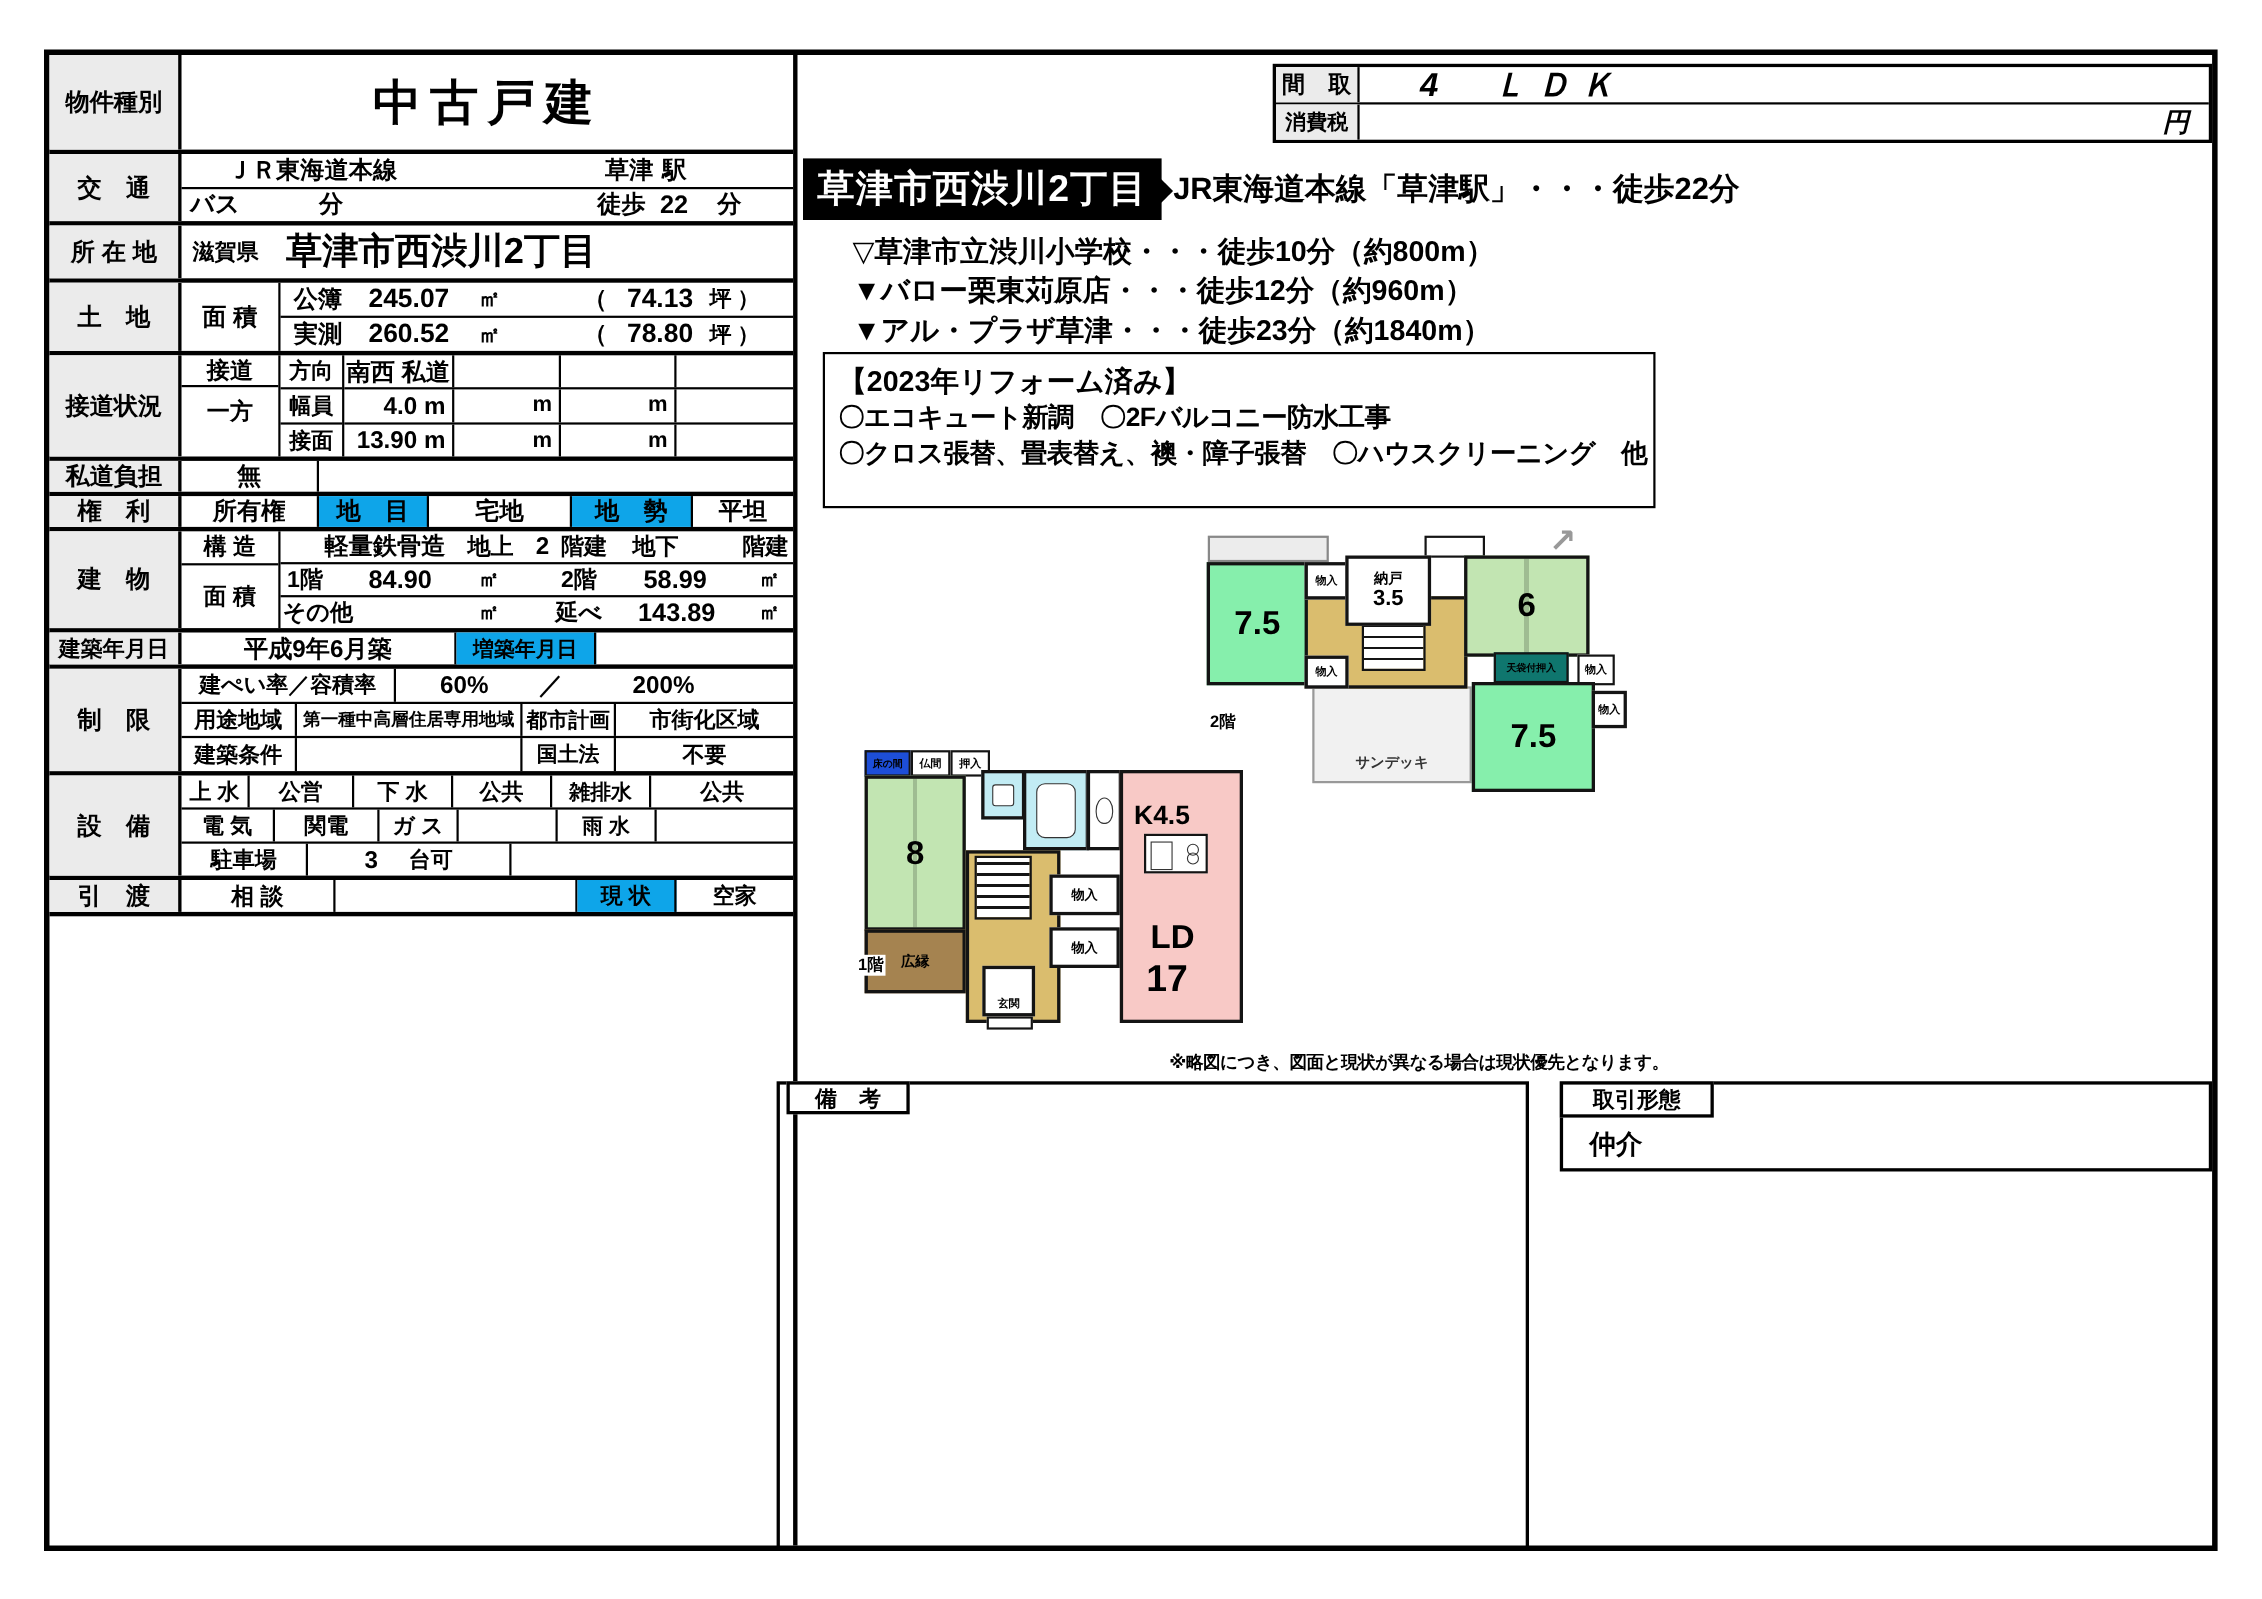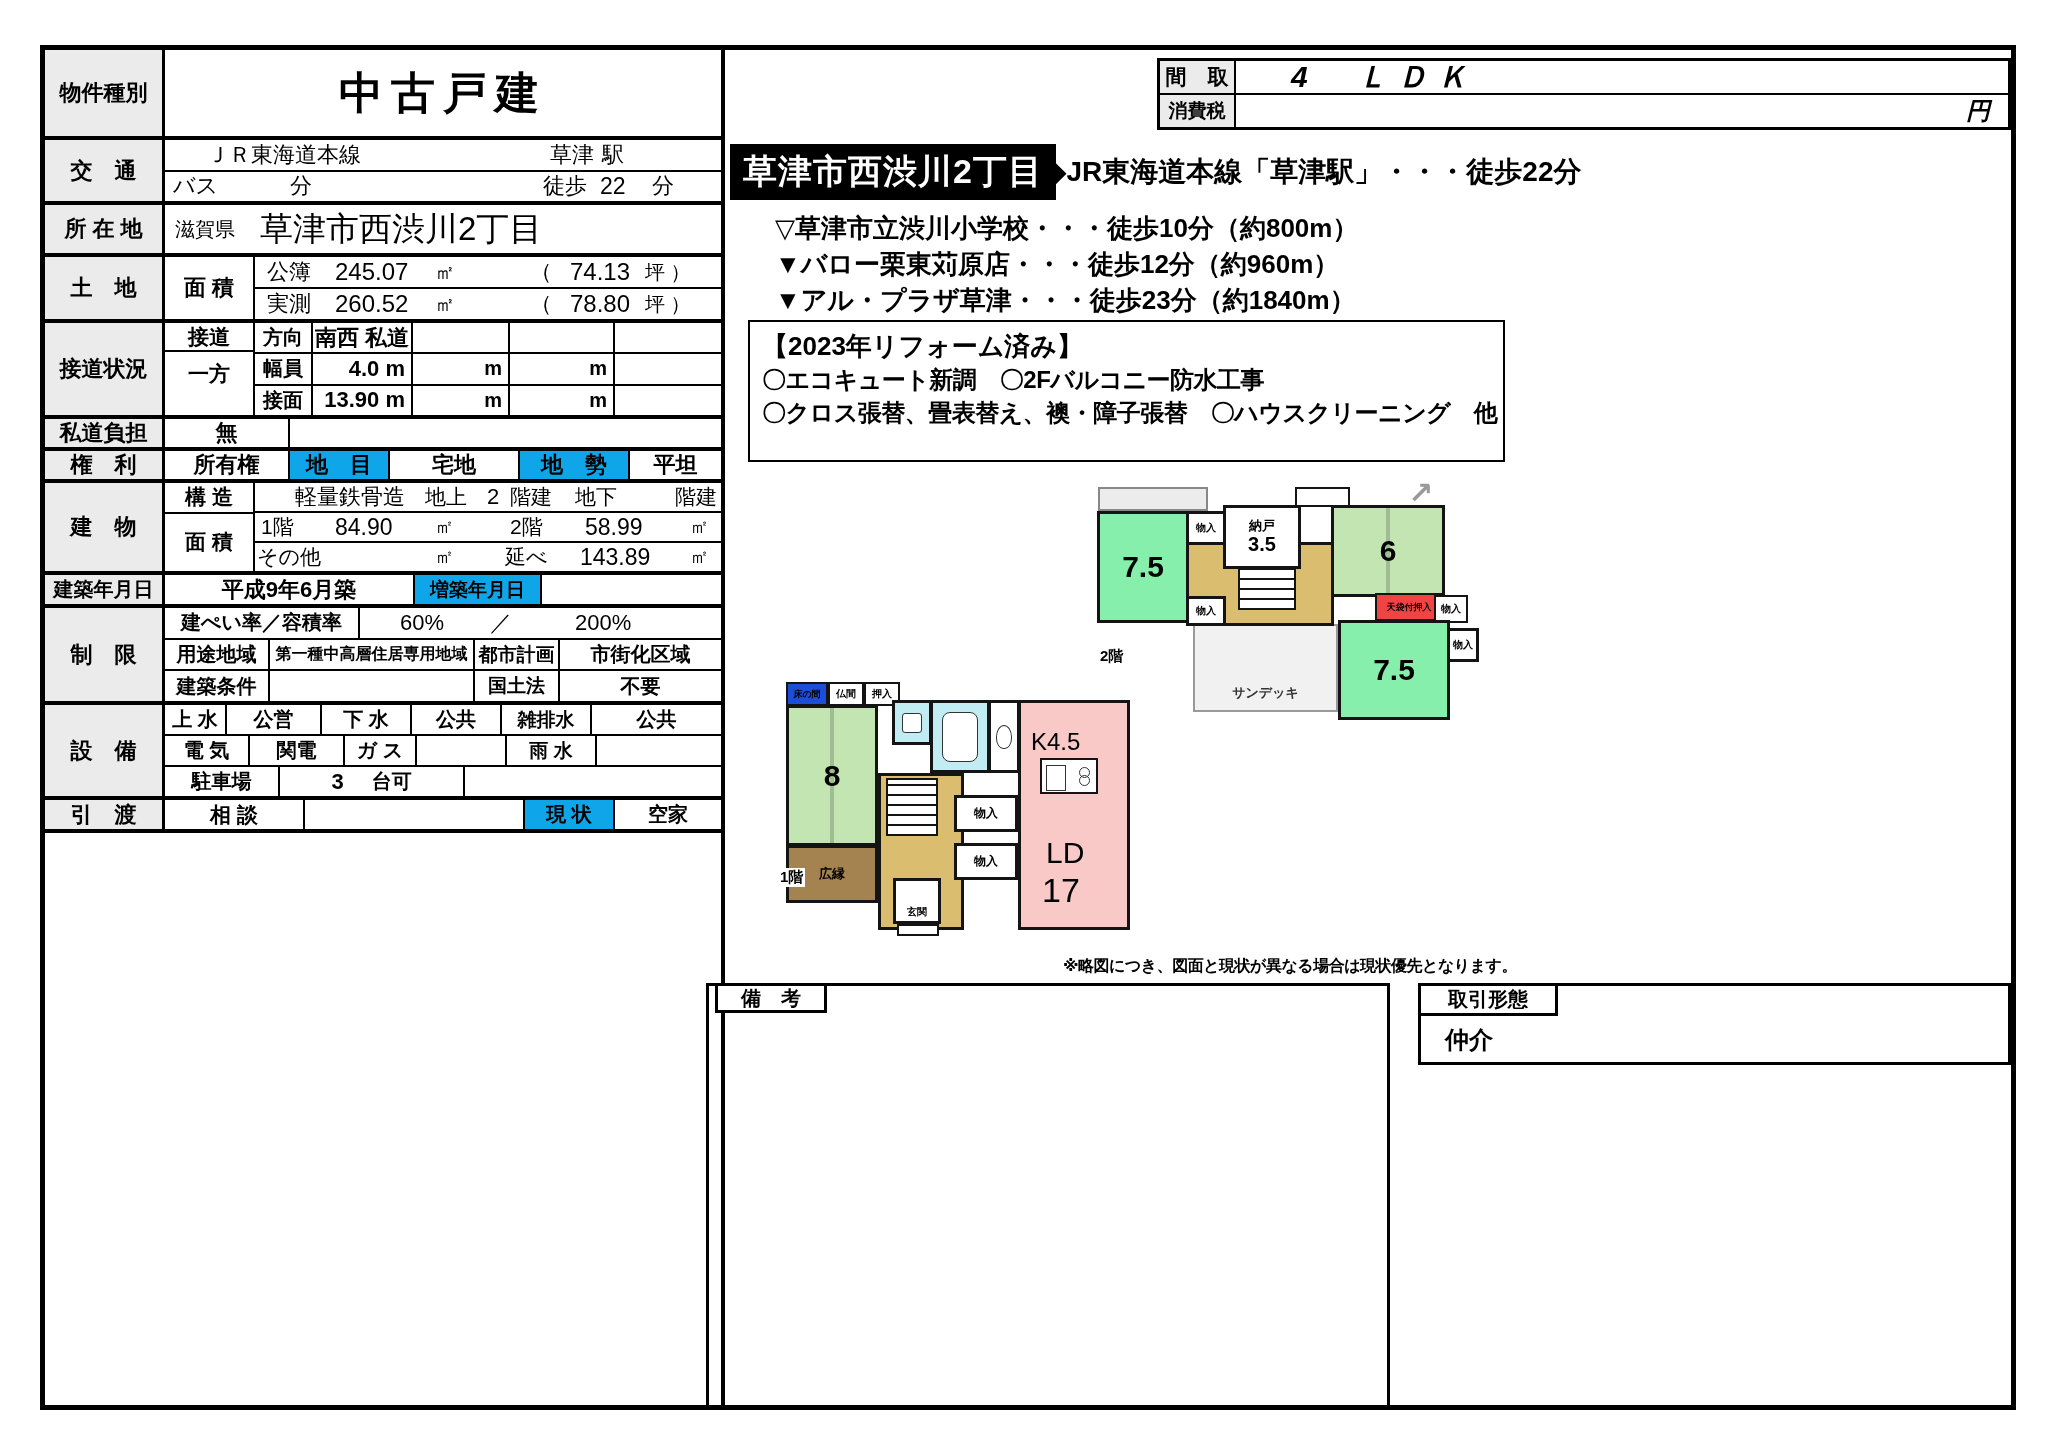--- a/index.html
+++ b/index.html
@@ -13,21 +13,21 @@
   .band.last{border-bottom:none;flex:1;}
   .lab{width:120px;flex-shrink:0;background:#ebebeb;border-right:3px solid #000;display:flex;align-items:center;
        justify-content:center;font-weight:bold;font-size:22px;box-sizing:border-box;}
   .content{flex:1;display:flex;flex-direction:column;min-width:0;}
   .row{flex:1;display:flex;position:relative;border-bottom:2px solid #000;box-sizing:border-box;align-items:stretch;min-height:0;}
   .row.nb{border-bottom:none;}
   .c{display:flex;align-items:center;justify-content:center;font-weight:bold;box-sizing:border-box;flex-shrink:0;}
   .vr{border-right:2px solid #000;}
   .g{background:#0ea5e9;}
   .fill{flex:1;}
-  .pos{position:absolute;font-weight:normal;white-space:nowrap;top:50%;transform:translateY(-50%);text-align:right;}
+  .pos{position:absolute;font-weight:bold;white-space:nowrap;top:50%;transform:translateY(-50%);text-align:right;}
   .col{display:flex;flex-direction:column;box-sizing:border-box;flex-shrink:0;}
   .ccell{flex:1;display:flex;align-items:center;justify-content:center;font-weight:bold;box-sizing:border-box;min-height:0;}
   .bb{border-bottom:2px solid #000;}
   
   .pricebox{position:absolute;left:722px;top:58px;width:435px;height:72px;border:3px solid #000;box-sizing:border-box;display:flex;}
   .pricelab{width:106px;background:#ebebeb;border-right:3px solid #000;display:flex;align-items:center;justify-content:center;
             font-weight:bold;font-size:24px;box-sizing:border-box;flex-shrink:0;}
   .priceval{flex:1;position:relative;display:flex;align-items:center;}
   .madoribox{position:absolute;left:1157px;top:58px;width:854px;height:72px;border:3px solid #000;box-sizing:border-box;
              display:flex;flex-direction:column;}
@@ -360,21 +360,21 @@
     <div class="rm" style="left:133px;top:20px;width:78px;height:64px;background:#fff;flex-direction:column;line-height:1.1">
       <span style="font-size:13px">納戸</span>
       <span style="font-size:20px">3.5</span>
     </div>
     <div class="rm green" style="left:241px;top:20px;width:114px;height:92px">
         <span class="tatami-num">6</span>
       </div>
     <div class="rm" style="left:96px;top:111px;width:40px;height:30px;background:#fff">
         <span class="smlbl">物入</span>
       </div>
-    <div class="rm thin" style="left:285px;top:108px;width:68px;height:28px;background:#ef4444">
+    <div class="rm thin" style="left:268px;top:108px;width:68px;height:28px;background:#0f766e">
         <span style="font-size:9px;font-weight:bold">天袋付押入</span>
       </div>
     <div class="rm thin" style="left:344px;top:110px;width:34px;height:28px;background:#fff">
         <span class="smlbl">物入</span>
       </div>
     <div class="rm yellow" style="left:248px;top:135px;width:112px;height:100px">
         <span class="tatami-num">7.5</span>
       </div>
     <div class="rm" style="left:357px;top:143px;width:32px;height:34px;background:#fff">
         <span class="smlbl">物入</span>

